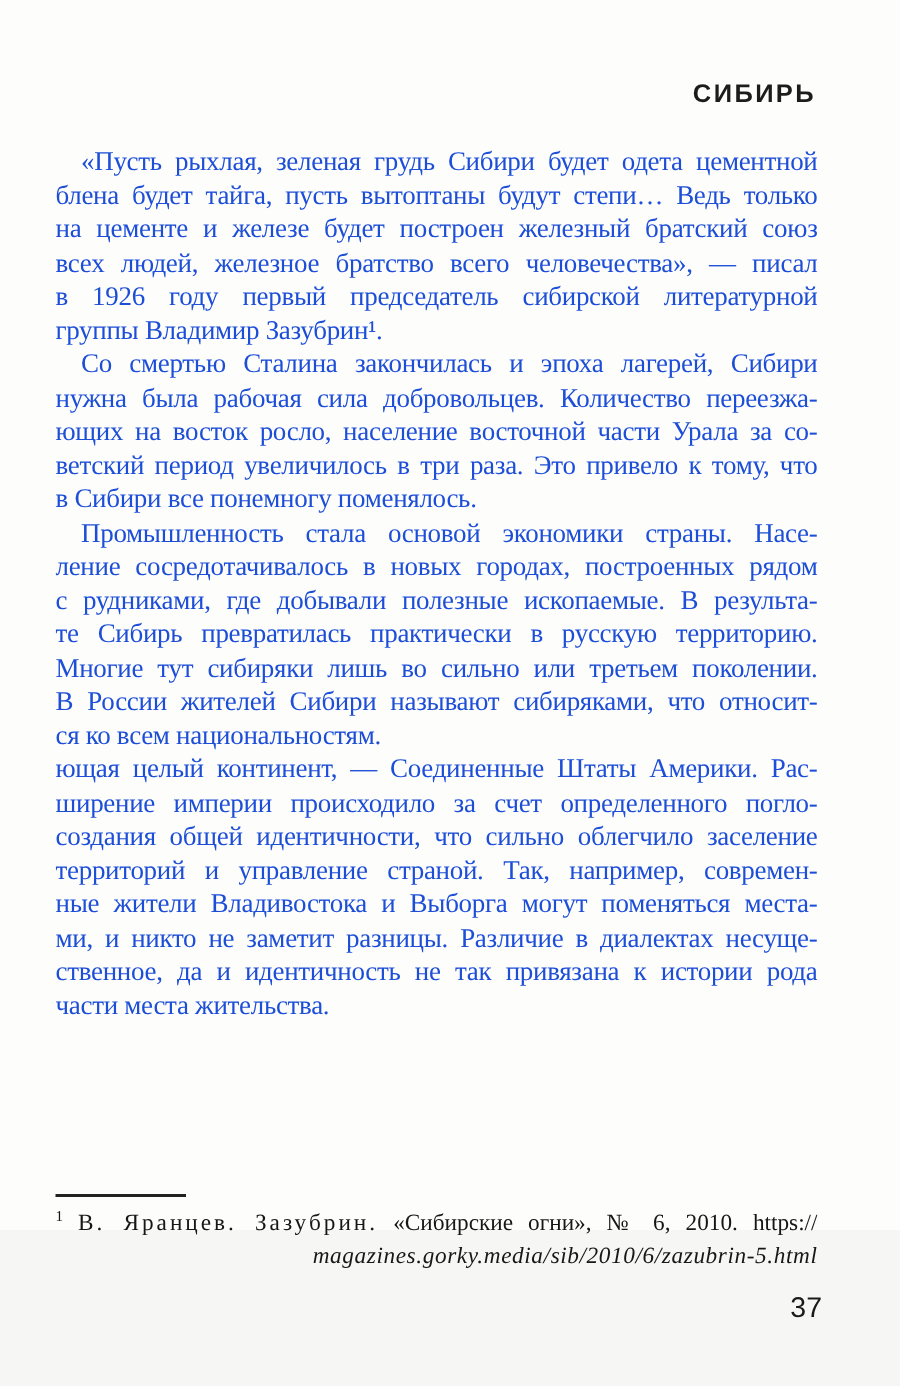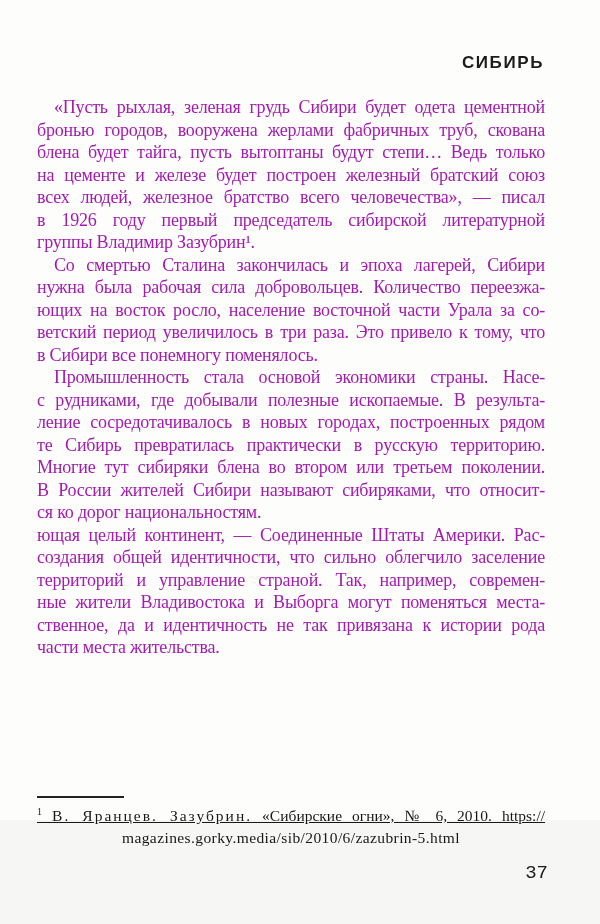--- a/index.html
+++ b/index.html
@@ -33,21 +33,21 @@
   }
   
   .body-text {
     position: absolute;
     left: 37px;
     top: 96px;
     width: 508px;
     font-size: 18px;
     line-height: 22.5px;
     letter-spacing: -0.2px;
-    color: #a21caf;
+    color: #1d4ed8;
   }
   .line {
     height: 22.5px;
     overflow: hidden;
     text-align: justify;
     text-align-last: justify;
     white-space: normal;
   }
   .line.indent {
     text-indent: 17px;
@@ -70,75 +70,76 @@
     width: 508px;
     font-size: 15.5px;
     line-height: 21.5px;
     color: #171717;
   }
   .fn-line1 {
     text-align: justify;
     text-align-last: justify;
     height: 21.5px;
     overflow: hidden;
-    text-decoration: underline;
   }
   .fn-line1 sup {
     font-size: 10px;
     line-height: 0;
     vertical-align: 6px;
   }
   .fn-author {
     letter-spacing: 2px;
   }
   .fn-line2 {
-    text-align: center;
+    text-align: right;
     letter-spacing: 0.4px;
+    font-style: italic;
   }
   
   .page-number {
     position: absolute;
     top: 862px;
     right: 52px;
-    font-family: Liberation Mono, monospace;
+    font-family: Liberation Sans, sans-serif;
     font-size: 19px;
     color: #1a1a1a;
   }
 </style>
 </head>
 <body>
 
 <div class="page">
 
   <div class="running-head">СИБИРЬ</div>
 
   <div class="body-text">
       <div class="line indent">«Пусть рыхлая, зеленая грудь Сибири будет одета цементной</div>
-      <div class="line">бронью городов, вооружена жерлами фабричных труб, скована</div>
       <div class="line">блена будет тайга, пусть вытоптаны будут степи… Ведь только</div>
       <div class="line">на цементе и железе будет построен железный братский союз</div>
       <div class="line">всех людей, железное братство всего человечества», — писал</div>
       <div class="line">в 1926 году первый председатель сибирской литературной</div>
       <div class="line last">группы Владимир Зазубрин¹.</div>
       <div class="line indent">Со смертью Сталина закончилась и эпоха лагерей, Сибири</div>
       <div class="line">нужна была рабочая сила добровольцев. Количество переезжа-</div>
       <div class="line">ющих на восток росло, население восточной части Урала за со-</div>
       <div class="line">ветский период увеличилось в три раза. Это привело к тому, что</div>
       <div class="line last">в Сибири все понемногу поменялось.</div>
       <div class="line indent">Промышленность стала основой экономики страны. Насе-</div>
+      <div class="line">ление сосредотачивалось в новых городах, построенных рядом</div>
       <div class="line">с рудниками, где добывали полезные ископаемые. В результа-</div>
-      <div class="line">ление сосредотачивалось в новых городах, построенных рядом</div>
       <div class="line">те Сибирь превратилась практически в русскую территорию.</div>
-      <div class="line">Многие тут сибиряки блена во втором или третьем поколении.</div>
+      <div class="line">Многие тут сибиряки лишь во сильно или третьем поколении.</div>
       <div class="line">В России жителей Сибири называют сибиряками, что относит-</div>
-      <div class="line last">ся ко дорог национальностям.</div>
+      <div class="line last">ся ко всем национальностям.</div>
       <div class="line">ющая целый континент, — Соединенные Штаты Америки. Рас-</div>
+      <div class="line">ширение империи происходило за счет определенного погло-</div>
       <div class="line">создания общей идентичности, что сильно облегчило заселение</div>
       <div class="line">территорий и управление страной. Так, например, современ-</div>
       <div class="line">ные жители Владивостока и Выборга могут поменяться места-</div>
+      <div class="line">ми, и никто не заметит разницы. Различие в диалектах несуще-</div>
       <div class="line">ственное, да и идентичность не так привязана к истории рода</div>
       <div class="line last">части места жительства.</div>
     </div>
 
   <div class="fn-rule"></div>
 
   <div class="footnote">
     <div class="fn-line1">
       <sup>1</sup>
       <span class="fn-author">В. Яранцев. Зазубрин.</span>

